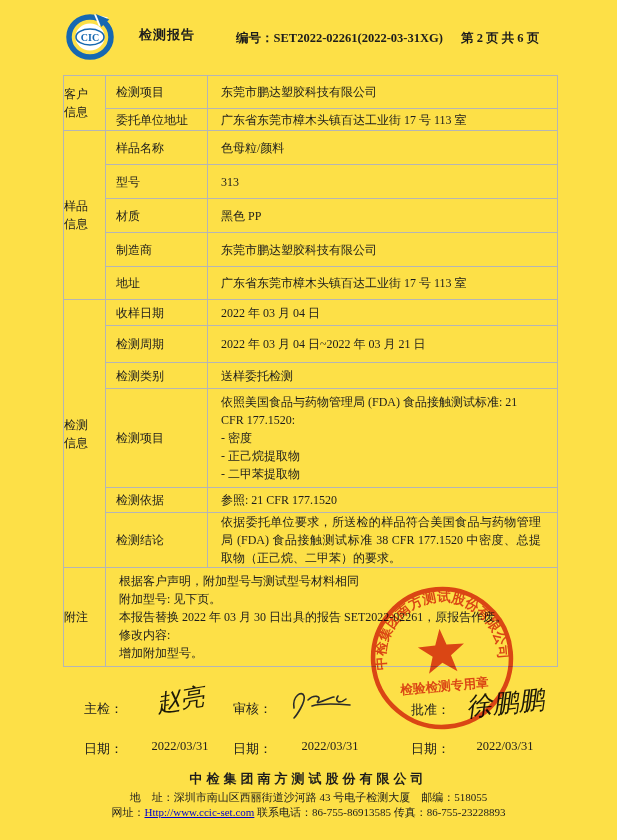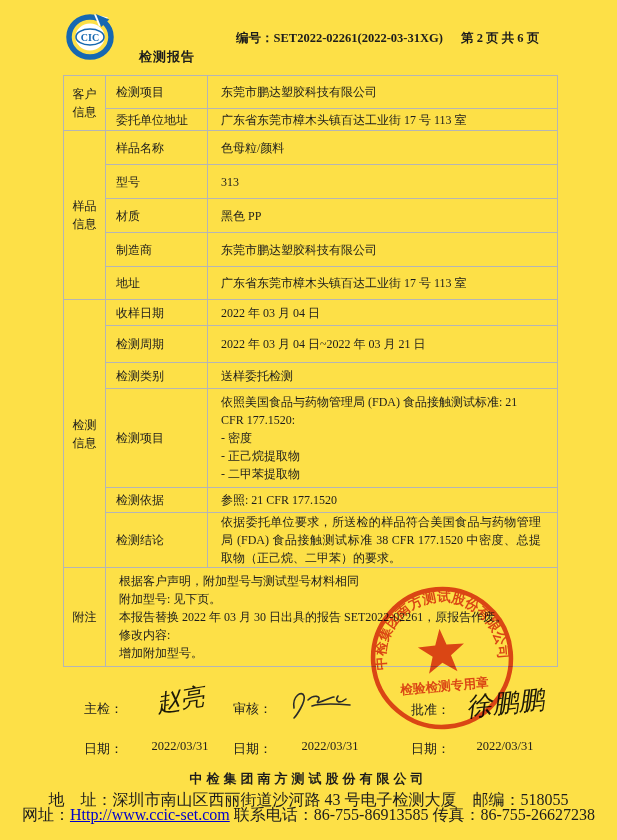--- a/index.html
+++ b/index.html
@@ -6,33 +6,33 @@
   html,body { background:#888; }
   body { font-family:"Liberation Serif","DejaVu Serif",serif; }
   .page {
     position:relative; width:617px; height:840px; margin:0 auto;
     background:#fde047; color:#1c1c1c; overflow:hidden;
     font-size:12px;
   }
   
   .hdr-item { position:absolute; font-weight:bold; white-space:nowrap; }
   .logo { position:absolute; left:64px; top:13px; }
-  .h-title { left:139px; top:48px; font-size:13px; letter-spacing:1px; }
+  .h-title { left:139px; top:26px; font-size:13px; letter-spacing:1px; }
   .h-no   { left:236px; top:30px; font-size:12.5px; }
   .h-page { left:461px; top:30px; font-size:12.5px; }
   
   table.report {
     position:absolute; left:63px; top:75px;
     width:494px; border-collapse:collapse; table-layout:fixed;
   }
   table.report td {
     border:1px solid #b5b5b5; vertical-align:middle;
     font-size:12px; line-height:18px;
   }
-  td.sec { width:42px; text-align:center; white-space:pre-line; line-height:26px; }
+  td.sec { width:42px; text-align:left; white-space:pre-line; line-height:26px; }
   td.lbl { width:102px; padding-left:10px; }
   td.val { width:350px; padding-left:13px; padding-right:16px; }
   td.multi { white-space:pre-line; padding-top:4px; padding-bottom:4px; }
   td.just { text-align:justify; }
   
   .seal {
     position:absolute; left:366px; top:582px; width:152px; height:152px;
     transform:rotate(-5deg); opacity:0.88; mix-blend-mode:multiply; z-index:5;
     pointer-events:none;
   }
@@ -42,21 +42,21 @@
     position:absolute; z-index:6; font-size:24px; font-style:italic;
     text-align:center; mix-blend-mode:multiply; white-space:nowrap;
   }
   .sig-scribble { position:absolute; z-index:6; }
   .date-val { position:absolute; font-size:12.5px; text-align:center; }
   
   .f-company {
     position:absolute; top:770px; width:100%; text-align:center;
     font-weight:bold; font-size:13px; letter-spacing:4px;
   }
-  .f-line { position:absolute; width:100%; text-align:center; font-size:16px; }
+  .f-line { position:absolute; width:100%; text-align:center; font-size:11px; }
   .f-addr { top:790px; }
   .f-web  { top:805px; }
   .url { color:#0000cc; text-decoration:underline; }
 </style>
 </head>
 <body>
 
 <div class="page">
 
   <div class="logo">
@@ -180,15 +180,15 @@
   <span class="date-val" style="left:130px; top:739px; width:100px;">2022/03/31</span>
 
   <span class="sig-label" style="left:233px; top:740px;">日期：</span>
   <span class="date-val" style="left:280px; top:739px; width:100px;">2022/03/31</span>
 
   <span class="sig-label" style="left:411px; top:740px;">日期：</span>
   <span class="date-val" style="left:455px; top:739px; width:100px;">2022/03/31</span>
 
   <div class="f-company">中检集团南方测试股份有限公司</div>
   <div class="f-line f-addr">地　址：深圳市南山区西丽街道沙河路 43 号电子检测大厦　邮编：518055</div>
-  <div class="f-line f-web"><span>网址：</span><span class="url">Http://www.ccic-set.com</span><span> </span><span>联系电话：86-755-86913585</span><span> </span><span>传真：86-755-26627238</span></div>
+  <div class="f-line f-web"><span>网址：</span><span class="url">Http://www.ccic-set.com</span><span> </span><span>联系电话：86-755-86913585</span><span> </span><span>传真：86-755-23228893</span></div>
 
 </div>
 
 </body></html>

